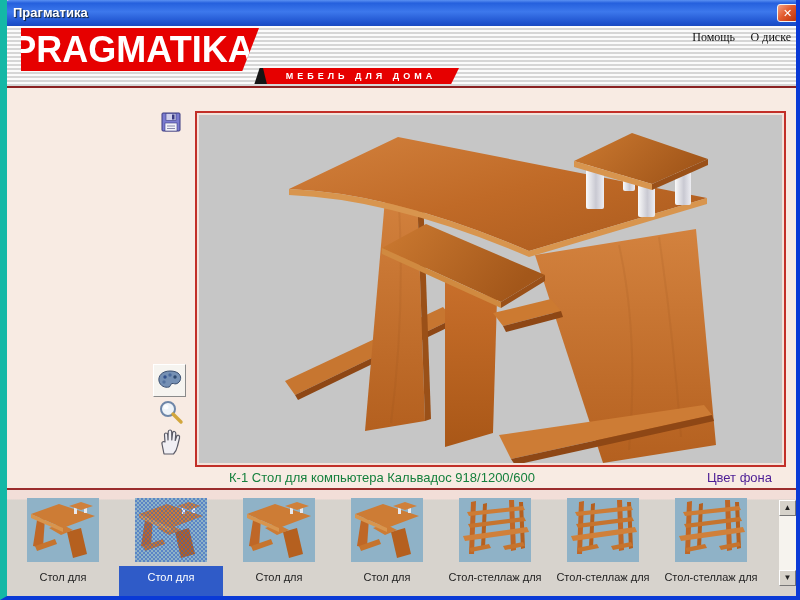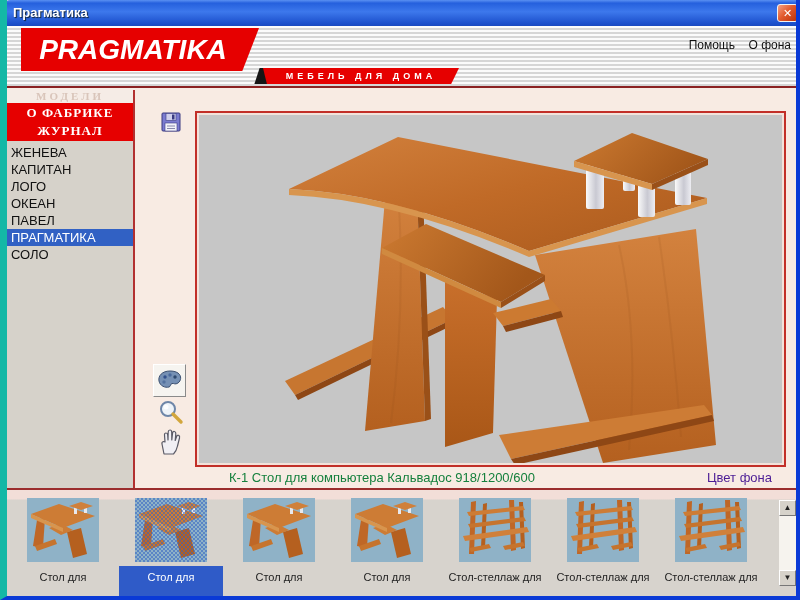--- a/index.html
+++ b/index.html
@@ -27,22 +27,22 @@
   .header{
     position:absolute;left:0;top:26px;width:792px;height:62px;
     background:repeating-linear-gradient(180deg,#fbfbfb 0 2px,#d6d6d6 2px 4px);
     border-bottom:2px solid #8b2222;
   }
   .logo{
     position:absolute;left:14px;top:2px;width:238px;height:43px;background:#e60000;
     clip-path:polygon(0 0,100% 0,93% 100%,0 100%);
     display:flex;align-items:center;justify-content:center;
   }
-  .logo span{color:#fff;font-style:italic;font-weight:900;font-size:28px;letter-spacing:0;padding-right:14px;}
-  .hlink{position:absolute;top:12px;font-size:12px;color:#111;cursor:default;}
+  .logo span{color:#fff;font-weight:900;font-size:36px;letter-spacing:0;padding-right:14px;}
+  .hlink{position:absolute;top:4px;font-size:12px;color:#111;cursor:default;font-family:Liberation Serif, serif;}
   .hlink.help{right:64px;}
   .hlink.about{right:8px;}
   .banner{position:absolute;left:250px;top:42px;width:202px;height:16px;}
   .banner .black{position:absolute;left:0;top:0;width:14px;height:16px;background:#151515;transform:skewX(-18deg);}
   .banner .red{
     position:absolute;left:6px;top:0;width:196px;height:16px;background:#e60000;
     clip-path:polygon(0 0,100% 0,96% 100%,2% 100%);
     display:flex;align-items:center;justify-content:center;
     color:#fff;font-size:9px;font-weight:bold;letter-spacing:4px;white-space:nowrap;
   }
@@ -157,45 +157,29 @@
     <div class="close-btn">
       <span>✕</span>
     </div>
   </div>
 
   <div class="header">
     <div class="logo">
       <span>PRAGMATIKA</span>
     </div>
     <span class="hlink help">Помощь</span>
-    <span class="hlink about">О фона</span>
+    <span class="hlink about">О диске</span>
     <div class="banner">
       <div class="black"></div>
       <div class="red">МЕБЕЛЬ ДЛЯ ДОМА</div>
     </div>
   </div>
 
   <div class="content">
 
-    <div class="sidebar">
-      <div class="side-faint">МОДЕЛИ</div>
-      <div class="side-red">
-        <div>О ФАБРИКЕ</div>
-        <div>ЖУРНАЛ</div>
-      </div>
-      <div class="model-list">
-          <div class="model-item">ЖЕНЕВА</div>
-          <div class="model-item">КАПИТАН</div>
-          <div class="model-item">ЛОГО</div>
-          <div class="model-item">ОКЕАН</div>
-          <div class="model-item">ПАВЕЛ</div>
-          <div class="model-item selected">ПРАГМАТИКА</div>
-          <div class="model-item">СОЛО</div>
-        </div>
-    </div>
 
     <div class="tool save">
       <svg viewBox="0 0 22 22">
         <rect x="2" y="2" width="18" height="18" rx="1" fill="#7b7bd0" stroke="#3a3a80"></rect>
         <rect x="6" y="2.5" width="10" height="7" fill="#cfcfec" stroke="#3a3a80" stroke-width="0.6"></rect>
         <rect x="12" y="3.5" width="2.5" height="5" fill="#3a3a80"></rect>
         <rect x="5" y="12" width="12" height="8" fill="#f2f2fa" stroke="#3a3a80" stroke-width="0.6"></rect>
         <line x1="7" y1="15" x2="15" y2="15" stroke="#8888aa" stroke-width="1"></line>
         <line x1="7" y1="17.5" x2="15" y2="17.5" stroke="#8888aa" stroke-width="1"></line>
       </svg>

